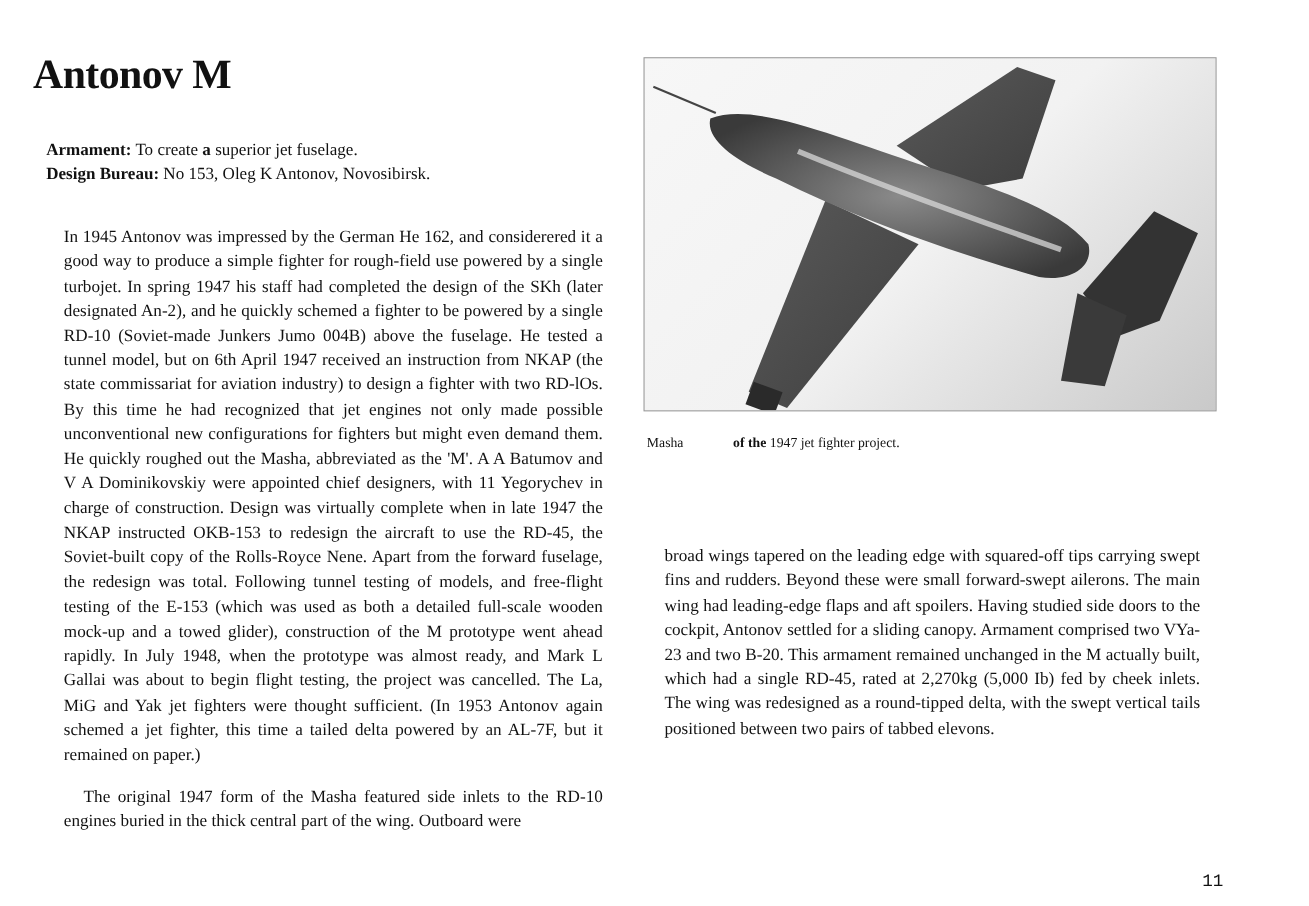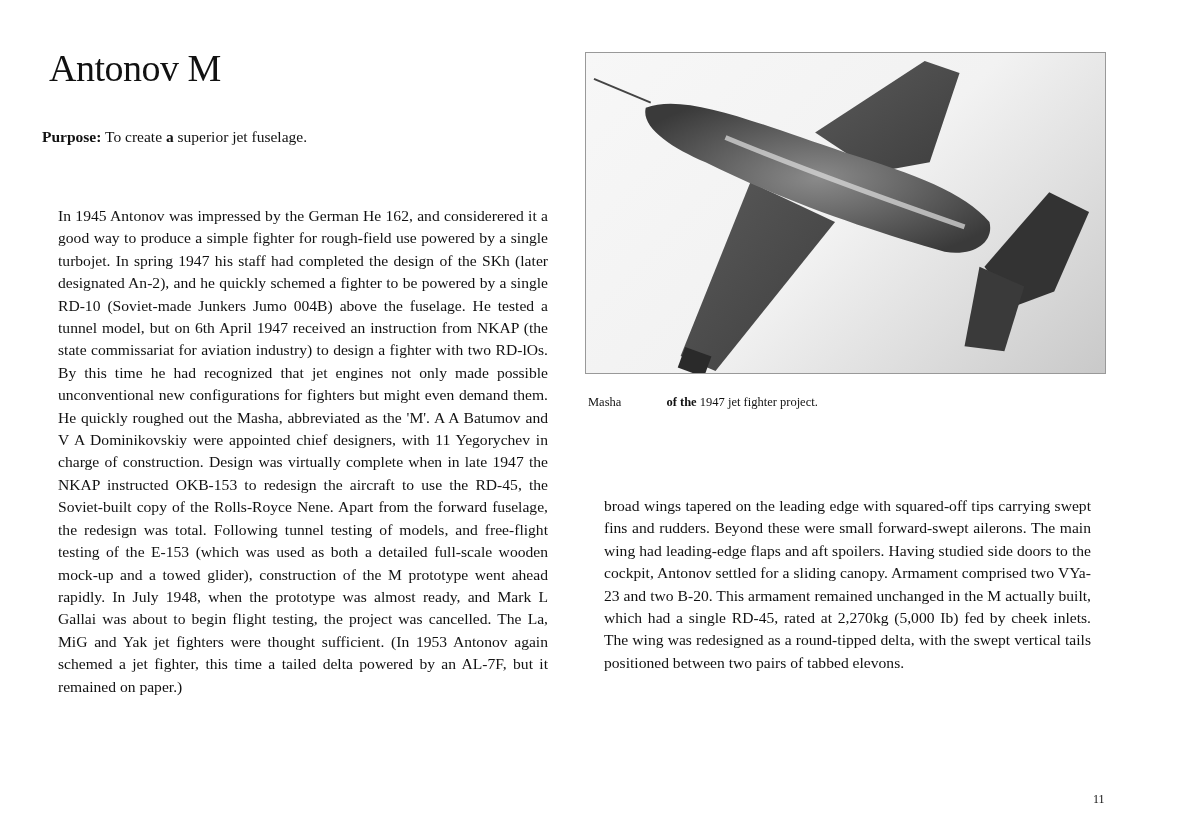--- a/index.html
+++ b/index.html
@@ -10,25 +10,25 @@
     body {
       width: 1190px;
       height: 824px;
       position: relative;
       overflow: hidden;
       font-family: "Liberation Serif", "DejaVu Serif", serif;
       color: #111;
     }
     .title {
       position: absolute;
-      left: 49px;
+      left: 30px;
       top: 44px;
       margin: 0;
       font-family: "Liberation Serif", serif;
-      font-weight: normal;
+      font-weight: bold;
       font-size: 38px;
       letter-spacing: -0.5px;
       line-height: 48px;
     }
     .meta {
       position: absolute;
       left: 42px;
       top: 126px;
       font-size: 15.5px;
       line-height: 22px;
@@ -70,36 +70,41 @@
       left: 588px;
       top: 394px;
       font-size: 12.5px;
       line-height: 16px;
     }
     .caption b { font-weight: bold; margin-left: 42px; }
     .page-number {
       position: absolute;
       left: 1093px;
       top: 792px;
-      font-size: 12px;
+      font-size: 16px;
+      font-family: Liberation Mono, monospace;
     }
   </style>
 </head>
 <body>
 
 <h1 class="title">Antonov M</h1>
 
 <div class="meta">
   <div>
-    <b>Purpose:</b><span> To create </span><b>a</b><span> superior jet  fuselage.</span>
+    <b>Armament:</b><span> To create </span><b>a</b><span> superior jet  fuselage.</span>
+  </div>
+  <div>
+    <b>Design Bureau:</b><span> No 153, Oleg K Antonov, Novosibirsk.</span>
   </div>
 </div>
 
 <div class="col col-left">
   <p>In 1945 Antonov was impressed by the German He 162, and consid­erered it a good way to produce a simple fighter for rough-field use pow­ered by a single turbojet. In spring 1947 his staff had completed the design of the SKh (later designated An-2), and he quickly schemed a fighter to be powered by a single RD-10 (Soviet-made Junkers Jumo 004B) above the fuselage. He tested a tunnel model, but on 6th April 1947 received an instruction from NKAP (the state commissariat for aviation industry) to design a fighter with two RD-lOs. By this time he had recognized that jet engines not only made possible unconven­tional new configurations for fighters but might even demand them. He quickly roughed out the Masha, abbreviated as the 'M'. A A Batu­mov and V A Dominikovskiy were appointed chief designers, with 11 Yegorychev in charge of construction. Design was virtually com­plete when in late 1947 the NKAP instructed OKB-153 to redesign the aircraft to use the RD-45, the Soviet-built copy of the Rolls-Royce Nene. Apart from the forward fuselage, the redesign was total. Following tunnel testing of models, and free-flight testing of the E-153 (which was used as both a detailed full-scale wooden mock-up and a towed glider), construction of the M prototype went ahead rapidly. In July 1948, when the prototype was almost ready, and Mark L Gallai was about to begin flight testing, the project was cancelled. The La, MiG and Yak jet fighters were thought sufficient. (In 1953 Antonov again schemed a jet fighter, this time a tailed delta powered by an AL-7F, but it remained on paper.)</p>
+  <p class="indent">The original 1947 form of the Masha featured side inlets to the RD-10 engines buried in the thick central part of the wing. Outboard were</p>
 </div>
 
 <div class="figure">
   <svg viewBox="0 0 521 322" preserveAspectRatio="none">
     <defs>
       <radialGradient id="fuse" cx="50%" cy="50%" r="60%">
         <stop offset="0%" stop-color="#8a8a8a"></stop>
         <stop offset="100%" stop-color="#3a3a3a"></stop>
       </radialGradient>
       <linearGradient id="wing" x1="0" y1="0" x2="1" y2="1">

